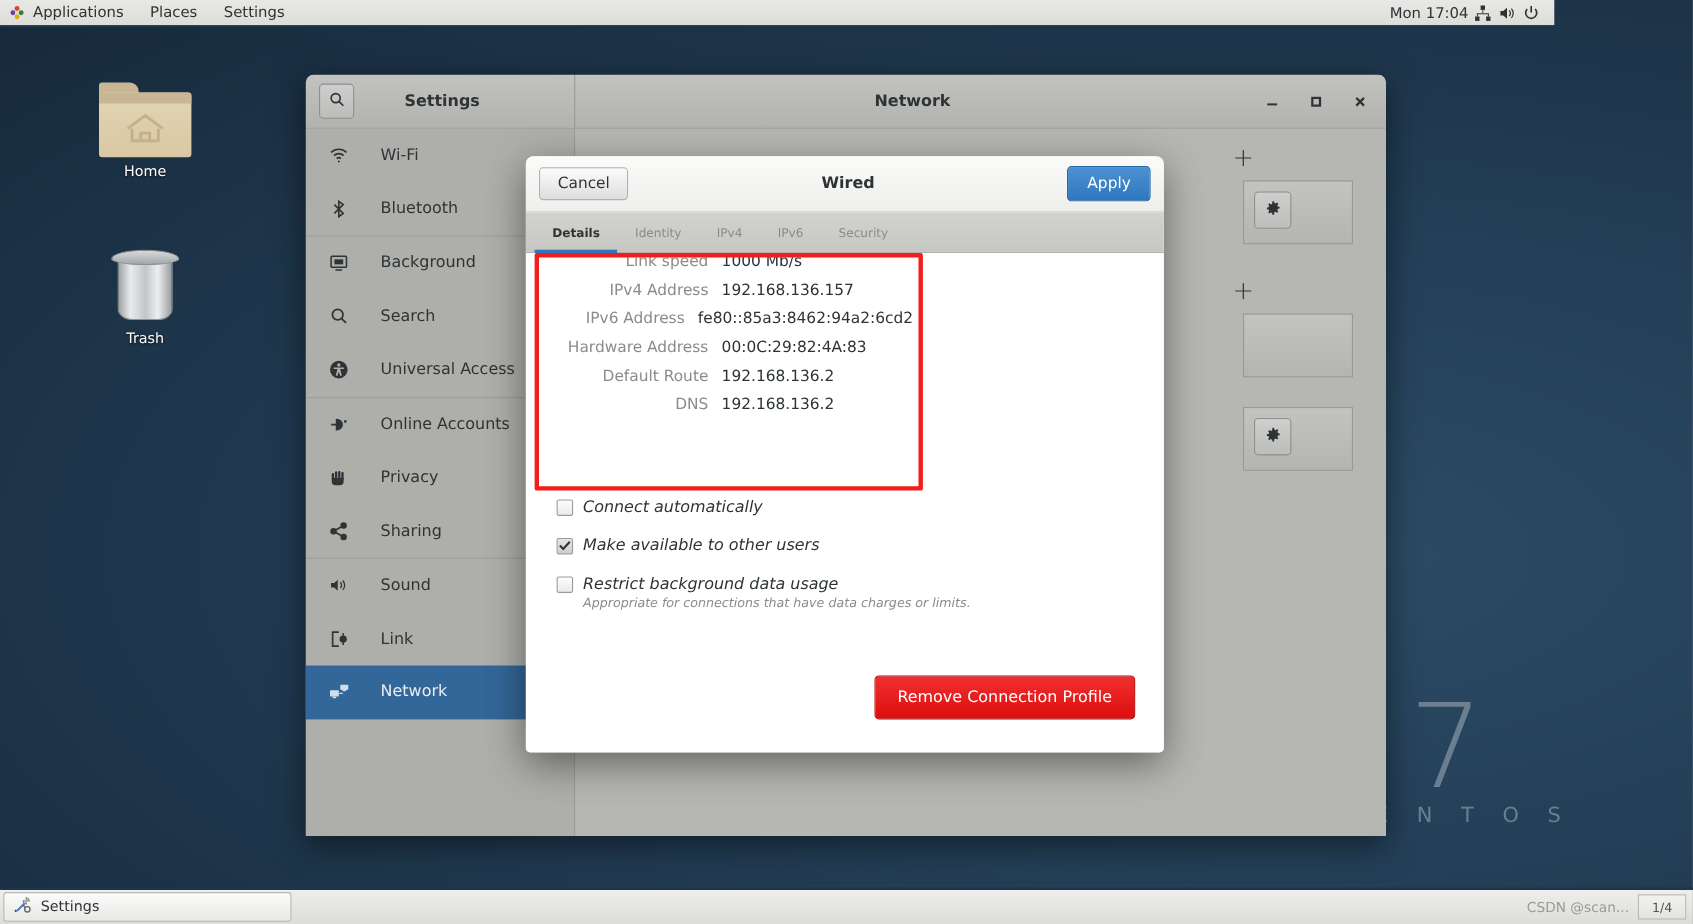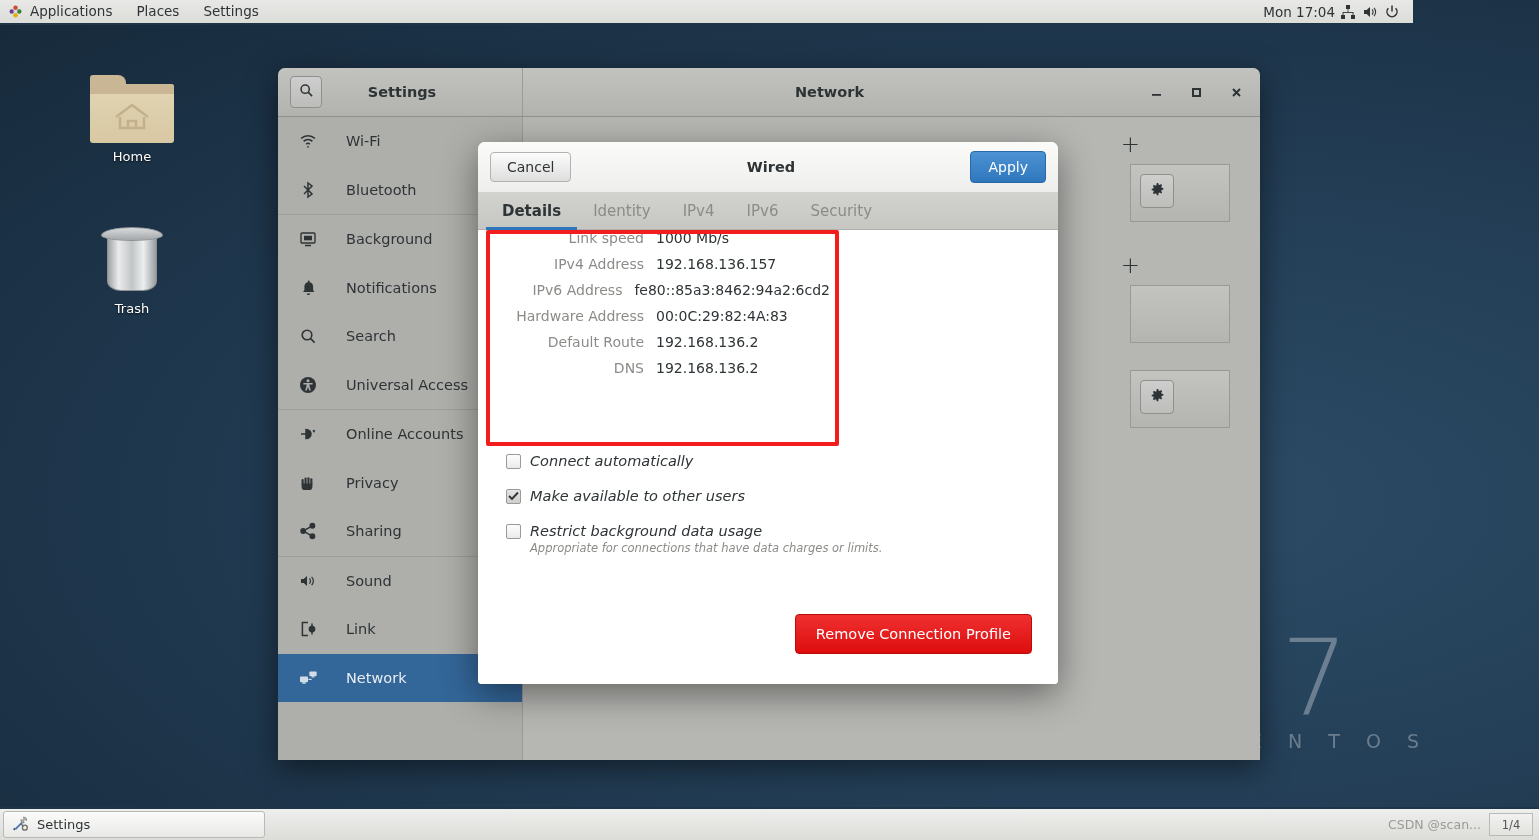--- a/index.html
+++ b/index.html
@@ -171,21 +171,21 @@
     border: 1px solid #256aa8; border-radius: 4px; cursor: pointer;
   }
 
   #dialog-tabs {
     height: 37px; flex: none; display: flex; align-items: stretch;
     background: linear-gradient(to bottom,#d2d2cf,#c6c6c3);
     border-bottom: 1px solid #b0b0ad; padding-left: 8px;
   }
   .tab {
     display: flex; align-items: center; padding: 0 16px;
-    font-size: 15px; color: #8b8b88; cursor: pointer; position: relative;
+    font-size: 11px; color: #8b8b88; cursor: pointer; position: relative;
   }
   .tab.active { color: #2e3436; font-weight: bold; }
   .tab.active::after {
     content: ""; position: absolute; left: 0; right: 0; bottom: -1px; height: 3px;
     background: #2f77bd;
   }
 
   #dialog-content { flex: 1; background: #ffffff; position: relative; }
 
   #details-highlight {
@@ -388,29 +388,20 @@
         <span class="side-icon">
           <svg width="18" height="18" viewBox="0 0 18 18" fill="none" stroke="#2e3436" stroke-width="1.4">
             <rect x="2" y="3" width="14" height="10" rx="1"></rect>
               <rect x="5" y="5.8" width="8" height="4.5" fill="#2e3436" stroke="none"></rect>
             <path d="M6 15.5h6"></path>
           </svg>
         </span>
         <span>Background</span>
       </div>
 
-      <div class="side-item">
-        <span class="side-icon">
-          <svg width="17" height="18" viewBox="0 0 17 18" fill="#2e3436">
-            <path d="M8.5 1.5a1.2 1.2 0 0 1 1.2 1.2v.5a4.6 4.6 0 0 1 3.4 4.4v3.3l1.3 2.1H3.1l1.3-2.1V7.6a4.6 4.6 0 0 1 3.4-4.4v-.5A1.2 1.2 0 0 1 8.5 1.5z"></path>
-            <path d="M6.8 14.4h3.4a1.7 1.7 0 0 1-3.4 0z"></path>
-          </svg>
-        </span>
-        <span>Notifications</span>
-      </div>
 
       <div class="side-item">
         <span class="side-icon">
           <svg width="17" height="17" viewBox="0 0 17 17" fill="none" stroke="#2e3436" stroke-width="1.6">
             <circle cx="7" cy="7" r="4.8"></circle>
               <path d="M10.6 10.6l4 4"></path>
           </svg>
         </span>
         <span>Search</span>
       </div>

